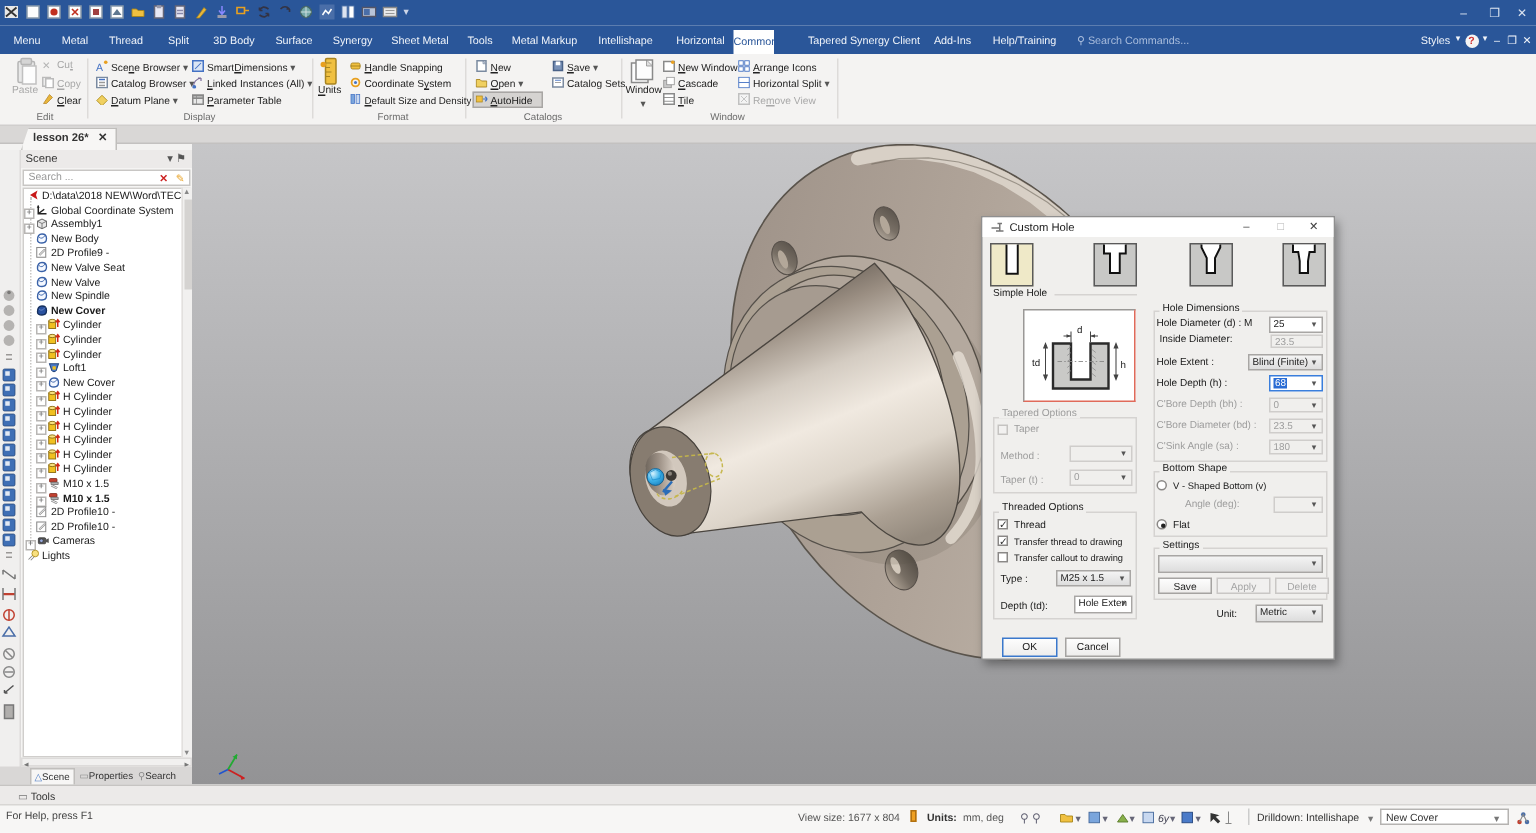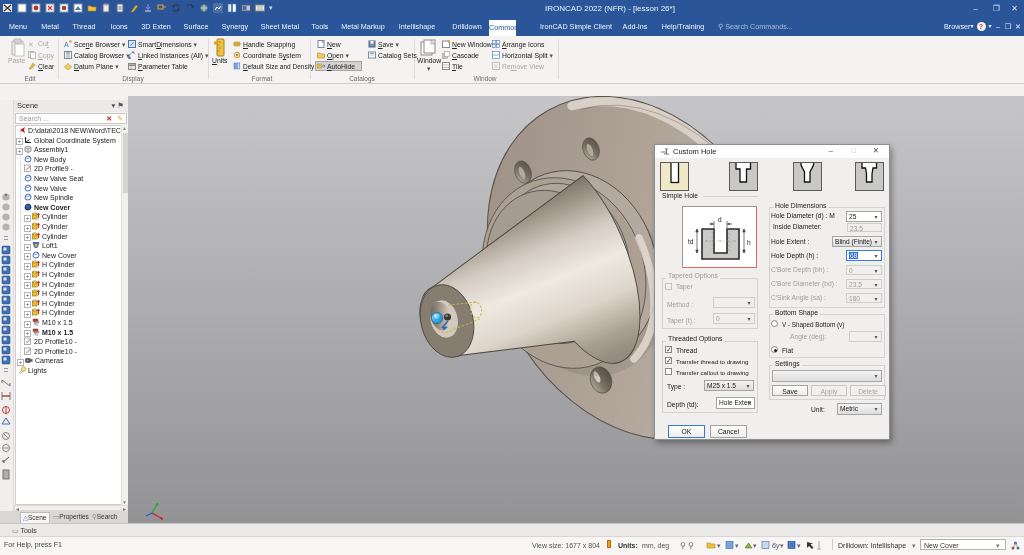--- a/index.html
+++ b/index.html
@@ -134,45 +134,44 @@
   <svg class="qi" viewBox="0 0 10 10">
           <rect x="0.5" y="2" width="9" height="6" fill="#b8c4d8" stroke="#556"></rect>
           <rect x="1.5" y="3" width="4" height="4" fill="#4a6ea8"></rect>
         </svg>
   <svg class="qi" viewBox="0 0 10 10">
           <rect x="0.5" y="2" width="9" height="6" fill="#e8e8e8" stroke="#888"></rect>
           <path d="M2 4 l6 0 m-6 2 l6 0" stroke="#999" stroke-width=".7"></path>
         </svg>
   <span style="color:#cdd6e8;font-size:7px;">▾</span>
  </div>
- <div class="title">IRONCAD 2022 (NFR) - [lesson 26*]</div>
  <div class="winbtn" style="right:46px;">–</div>
  <div class="winbtn" style="right:24px;">❐</div>
  <div class="winbtn" style="right:6px;">✕</div>
 </div>
 
 <div id="menubar">
  <div class="mtab" style="left:6px;width:24px;">Menu</div>
  <div class="mtab" style="left:38px;width:24px;">Metal</div>
  <div class="mtab" style="left:70px;width:28px;">Thread</div>
- <div class="mtab" style="left:106px;width:26px;">Icons</div>
- <div class="mtab" style="left:140px;width:32px;">3D Exten</div>
+ <div class="mtab" style="left:106px;width:26px;">Split</div>
+ <div class="mtab" style="left:140px;width:32px;">3D Body</div>
  <div class="mtab" style="left:182px;width:28px;">Surface</div>
  <div class="mtab" style="left:218px;width:34px;">Synergy</div>
  <div class="mtab" style="left:259px;width:42px;">Sheet Metal</div>
  <div class="mtab" style="left:308px;width:24px;">Tools</div>
  <div class="mtab" style="left:338px;width:50px;">Metal Markup</div>
  <div class="mtab" style="left:394px;width:46px;">Intellishape</div>
- <div class="mtab" style="left:447px;width:40px;">Drilldown</div>
+ <div class="mtab" style="left:447px;width:40px;">Horizontal</div>
  <div class="mtab sel" style="left:489px;width:27px;">Common</div>
- <div class="mtab" style="left:538px;width:76px;">IronCAD Simple Client</div>
+ <div class="mtab" style="left:538px;width:76px;">Tapered Synergy Client</div>
  <div class="mtab" style="left:620px;width:30px;">Add-Ins</div>
  <div class="mtab" style="left:659px;width:48px;">Help/Training</div>
  <div class="mtab" style="left:718px;width:110px;color:#a8bcdc;text-align:left;">⚲ Search Commands...</div>
- <div class="mtab" style="left:944px;width:26px;">Browser</div>
+ <div class="mtab" style="left:944px;width:26px;">Styles</div>
  <div class="mtab" style="left:968px;width:8px;font-size:6px;">▾</div>
  <div class="mtab" style="left:976px;width:10px;"><span style="display:inline-block;width:9px;height:9px;border-radius:50%;background:#f4f4f4;color:#d03030;font-size:7px;line-height:9px;font-weight:bold;">?</span></div>
  <div class="mtab" style="left:986px;width:8px;font-size:6px;">▾</div>
  <div class="mtab" style="left:993px;width:10px;">–</div>
  <div class="mtab" style="left:1003px;width:10px;">❐</div>
  <div class="mtab" style="left:1013px;width:10px;">✕</div>
 </div>
 
 <div id="ribbon">
  <div class="rsep" style="left:58px;"></div>
@@ -300,20 +299,24 @@
           <rect x="0.5" y="0.5" width="7" height="7" fill="#fff" stroke="#4472c4" stroke-width=".6"></rect>
           <line x1="0.5" y1="4" x2="7.5" y2="4" stroke="#4472c4" stroke-width=".6"></line>
         </svg>Horizontal Split <span style="color:#555">▾</span></div>
  <div class="ritem gray" style="left:492px;top:26px;"><svg class="ric" viewBox="0 0 8 8">
           <rect x="0.5" y="0.5" width="7" height="7" fill="#f4f4f4" stroke="#c0c0c0"></rect>
           <path d="M2 2 l4 4 m0 -4 l-4 4" stroke="#c0c0c0" stroke-width=".6"></path>
         </svg>Re<u>m</u>ove View</div>
  <div class="rlabel" style="left:445px;">Window</div>
 </div>
 
+<div id="tabbar">
+ <div id="doctab"></div>
+      <div id="doctab2">lesson 26*&nbsp;&nbsp;&nbsp;✕</div>
+</div>
 
 <div id="viewport">
 <svg width="896" height="427" viewBox="0 -4 896 427">
  <defs>
   <linearGradient id="gFace" x1="390" y1="60" x2="620" y2="260" gradientUnits="userSpaceOnUse">
    <stop offset="0" stop-color="#a0948a"></stop>
             <stop offset=".5" stop-color="#b0a499"></stop>
             <stop offset="1" stop-color="#bfb5aa"></stop>
   </linearGradient>
   <linearGradient id="gCone" x1="388" y1="128" x2="404" y2="252" gradientUnits="userSpaceOnUse">

